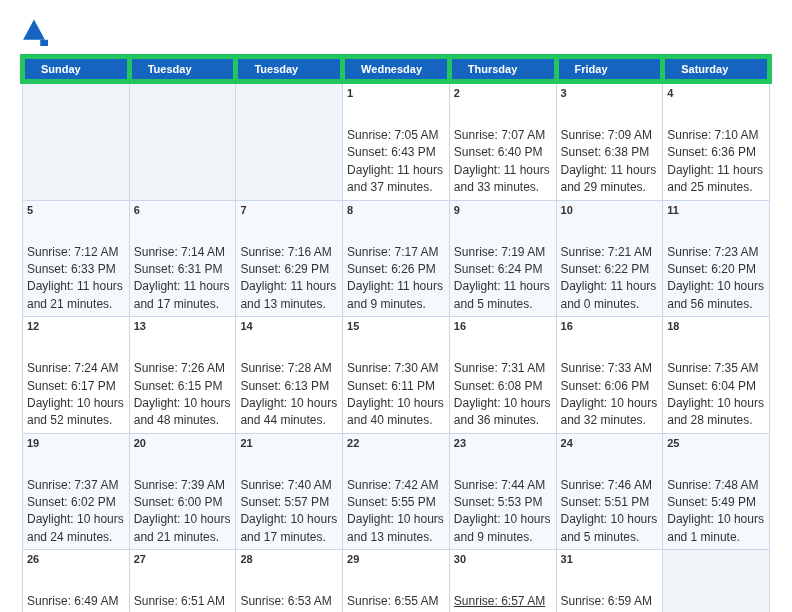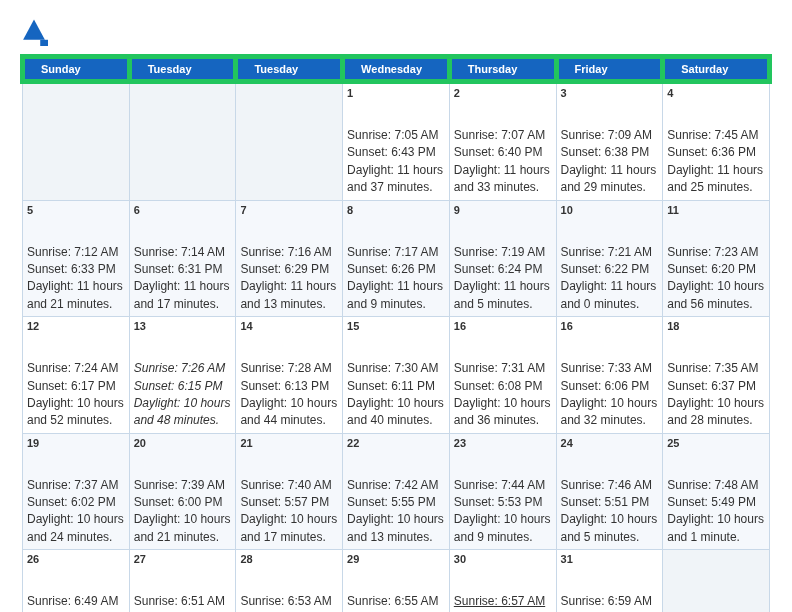--- a/index.html
+++ b/index.html
@@ -150,21 +150,21 @@
           </td>
           <td>
             <span class="day-num">3</span>
             <div class="day-info" style="white-space: pre-line;">Sunrise: 7:09 AM
 Sunset: 6:38 PM
 Daylight: 11 hours
 and 29 minutes.</div>
           </td>
           <td>
             <span class="day-num">4</span>
-            <div class="day-info" style="white-space: pre-line;">Sunrise: 7:45 AM
+            <div class="day-info" style="white-space: pre-line;">Sunrise: 7:10 AM
 Sunset: 6:36 PM
 Daylight: 11 hours
 and 25 minutes.</div>
           </td>
         </tr>
         <tr>
           <td>
             <span class="day-num">5</span>
             <div class="day-info" style="white-space: pre-line;">Sunrise: 7:12 AM
 Sunset: 6:33 PM
@@ -217,21 +217,21 @@
         <tr>
           <td>
             <span class="day-num">12</span>
             <div class="day-info" style="white-space: pre-line;">Sunrise: 7:24 AM
 Sunset: 6:17 PM
 Daylight: 10 hours
 and 52 minutes.</div>
           </td>
           <td>
             <span class="day-num">13</span>
-            <div class="day-info" style="white-space: pre-line; font-style: italic;">Sunrise: 7:26 AM
+            <div class="day-info" style="white-space: pre-line;">Sunrise: 7:26 AM
 Sunset: 6:15 PM
 Daylight: 10 hours
 and 48 minutes.</div>
           </td>
           <td>
             <span class="day-num">14</span>
             <div class="day-info" style="white-space: pre-line;">Sunrise: 7:28 AM
 Sunset: 6:13 PM
 Daylight: 10 hours
 and 44 minutes.</div>
@@ -253,21 +253,21 @@
           <td>
             <span class="day-num">16</span>
             <div class="day-info" style="white-space: pre-line;">Sunrise: 7:33 AM
 Sunset: 6:06 PM
 Daylight: 10 hours
 and 32 minutes.</div>
           </td>
           <td>
             <span class="day-num">18</span>
             <div class="day-info" style="white-space: pre-line;">Sunrise: 7:35 AM
-Sunset: 6:37 PM
+Sunset: 6:04 PM
 Daylight: 10 hours
 and 28 minutes.</div>
           </td>
         </tr>
         <tr>
           <td>
             <span class="day-num">19</span>
             <div class="day-info" style="white-space: pre-line;">Sunrise: 7:37 AM
 Sunset: 6:02 PM
 Daylight: 10 hours

